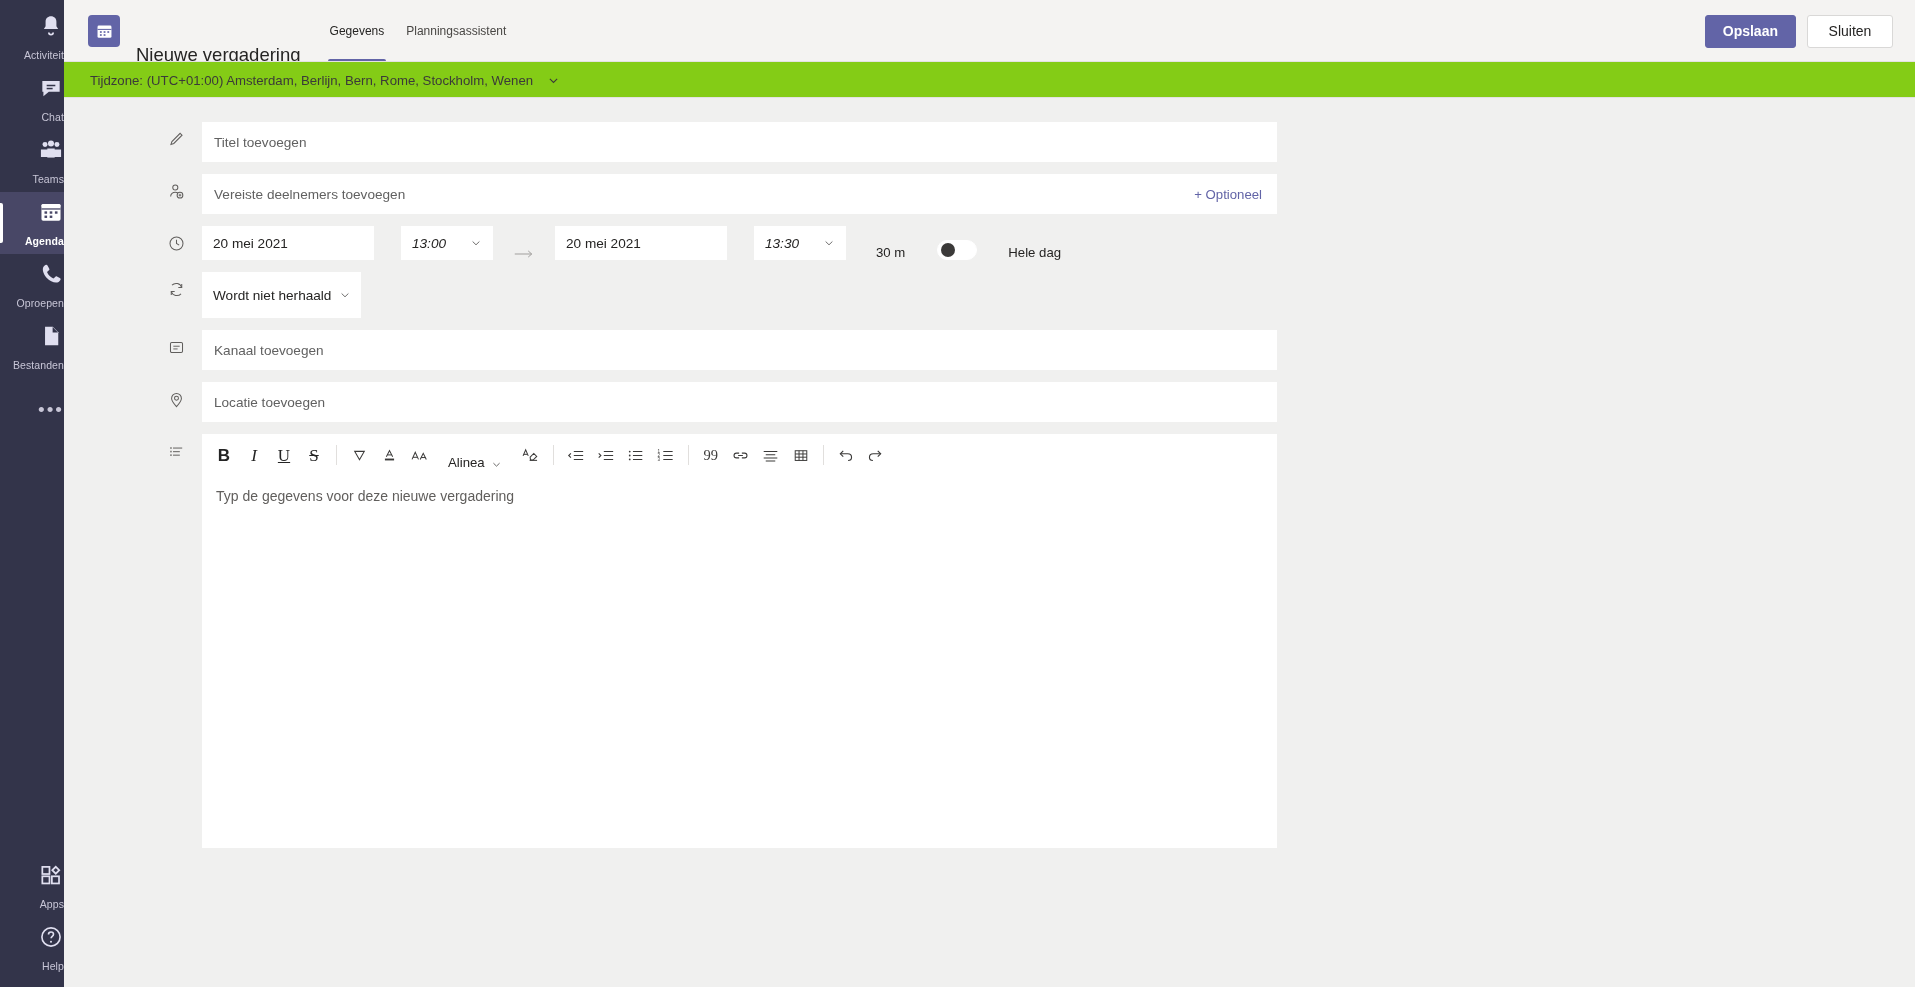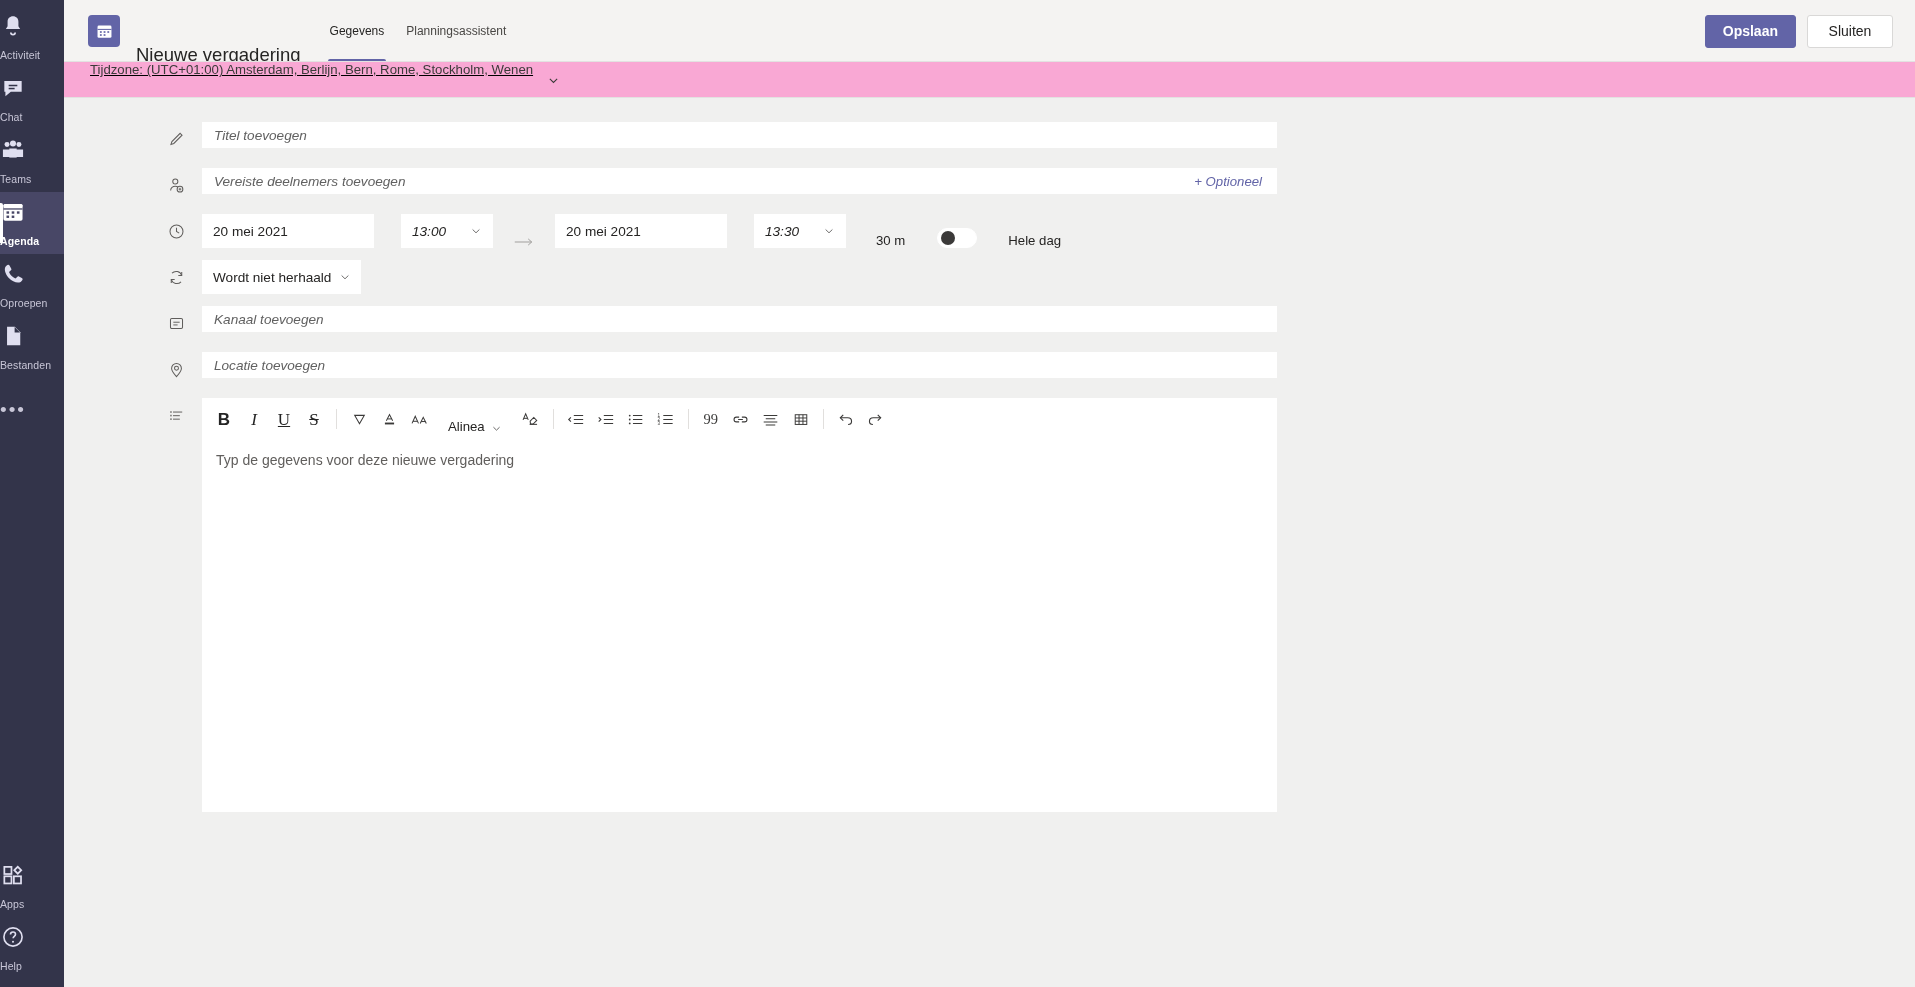--- a/index.html
+++ b/index.html
@@ -17,21 +17,21 @@
     width: 64px; flex: 0 0 64px; height: 987px;
     background: #33344a;
     display: flex; flex-direction: column; align-items: center;
     position: relative;
   }
   .rail-top { width: 100%; padding-top: 6px; }
   .rail-bottom { width: 100%; margin-top: auto; padding-bottom: 8px; }
   .rail-item {
     width: 64px; height: 62px;
     display: flex; flex-direction: column;
-    align-items: flex-start; justify-content: center;
+    align-items: flex-end; justify-content: center;
     gap: 11px; cursor: pointer; position: relative;
   }
   .rail-item .ico { width: 26px; height: 26px; display:block; }
   .rail-item .ico svg { width: 26px; height: 26px; display: block; }
   .rail-item .lbl {
     font-size: 10.5px; color: #c8c6d7; line-height: 1;
     letter-spacing: .1px; white-space: nowrap;
   }
   .rail-item.active { background: #484766; }
   .rail-item.active .lbl { color: #ffffff; font-weight: bold; }
@@ -78,24 +78,23 @@
     height: 33px; min-width: 86px; padding: 0 17px;
     font-size: 14px; border-radius: 3px; cursor:pointer;
     display:flex; align-items:center; justify-content:center;
     font-family: "Liberation Sans", sans-serif;
   }
   .btn-primary { background:#6264a7; color:#fff; border: 1px solid #6264a7; font-weight:bold;}
   .btn-secondary { background:#fff; color:#252423; border:1px solid #d9d8d7; }
 
   
   #tzbar {
-    height: 36px; flex: 0 0 36px; background:#f9a8d4;
-    display:flex; padding-left: 26px;
+    height: 36px; flex: 0 0 36px; background:#84cc16;
+    display:flex; align-items:center; padding-left: 26px;
     position:relative;
-    text-decoration:underline;
   }
   #tzbar::after{content:"";position:absolute;left:0;right:0;bottom:0;height:1px;background:#e3e2e1;}
   .tz-text { font-size: 13.2px; color:#3b3a39; white-space:nowrap; }
   .tz-caret { margin-left: 14px; display:flex; align-items:center; cursor:pointer; }
   .tz-caret svg{ width:13px;height:13px; display:block;}
 
   
   #form {
     flex: 1; padding: 24px 0 0 0; overflow: hidden;
   }
@@ -106,21 +105,21 @@
     padding-top: 0; height: 34px; margin-left: 86px;
   }
   .row-icon svg { width: 19px; height:19px; display:block; }
   .row-body { width: 1075px; }
 
   .field {
     background:#fff; border: 1px solid transparent; height: 34px;
     display:flex; align-items:center; padding: 0 11px;
     font-size: 13.6px; color:#616161; width: 100%;
   }
-  .field.tall { height: 26px; font-style: italic; }
+  .field.tall { height: 40px; }
   .field.attendees { justify-content: space-between; padding-right: 14px; }
   .opt-link { color:#6264a7; font-size:13.2px; cursor:pointer; white-space:nowrap; }
 
   
   .dt-wrap { display:flex; align-items:flex-end; gap: 16px; }
   .dt-box {
     background:#fff; height:34px; display:flex; align-items:center;
     padding: 0 11px; font-size:13.6px; color:#252423;
   }
   .dt-date { width: 172px; }
@@ -138,21 +137,21 @@
   .toggle {
     width: 40px; height: 20px; border-radius: 10px; background:#fff;
     border:1px solid #fff; display:flex; align-items:center;
     margin-left: 16px; cursor:pointer; padding:0 2px;
   }
   .toggle .knob { width:14px;height:14px;border-radius:50%;background:#3b3a39; margin-left:1px;}
   .toggle-label { font-size:13.2px; color:#252423; margin-left: 15px; white-space:nowrap;}
 
   
   .rec-box {
-    background:#fff; height:34px; display:inline-flex; align-items:center;
+    background:#fff; height:46px; display:inline-flex; align-items:center;
     padding: 0 10px 0 11px; font-size:13.6px; color:#252423; gap: 8px;
   }
   .rec-box svg{width:12px;height:12px;display:block;opacity:.75;}
 
   
   .editor-shell { background:#fff; width:1075px; }
   .editor-toolbar {
     height: 42px; display:flex; align-items:center;
     padding: 0 7px; gap: 0;
   }

